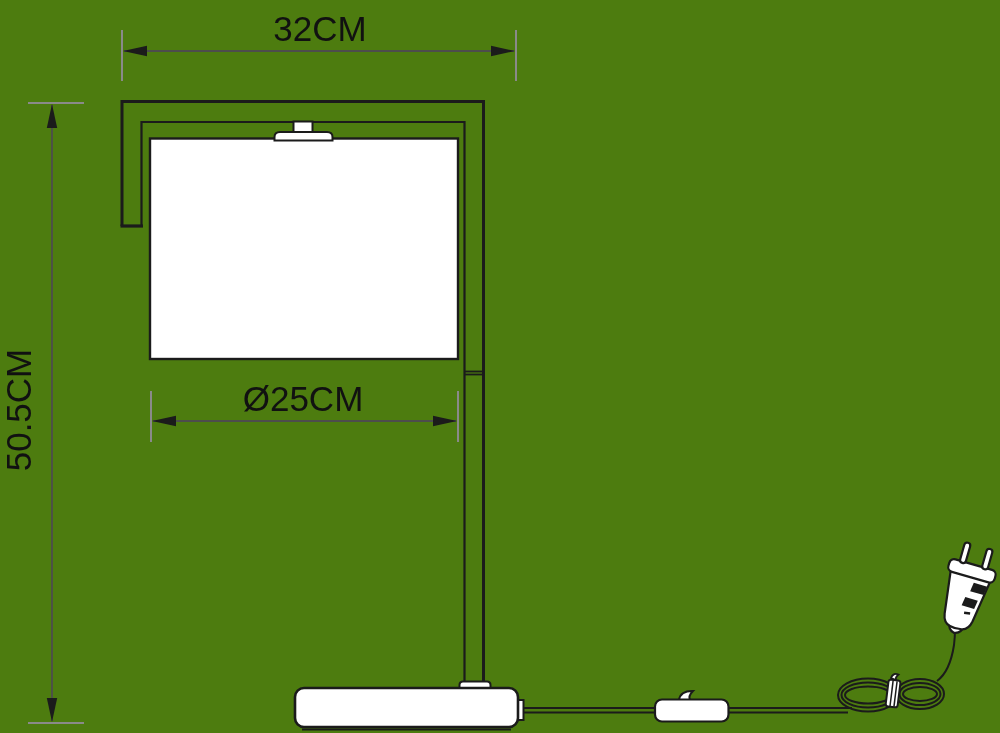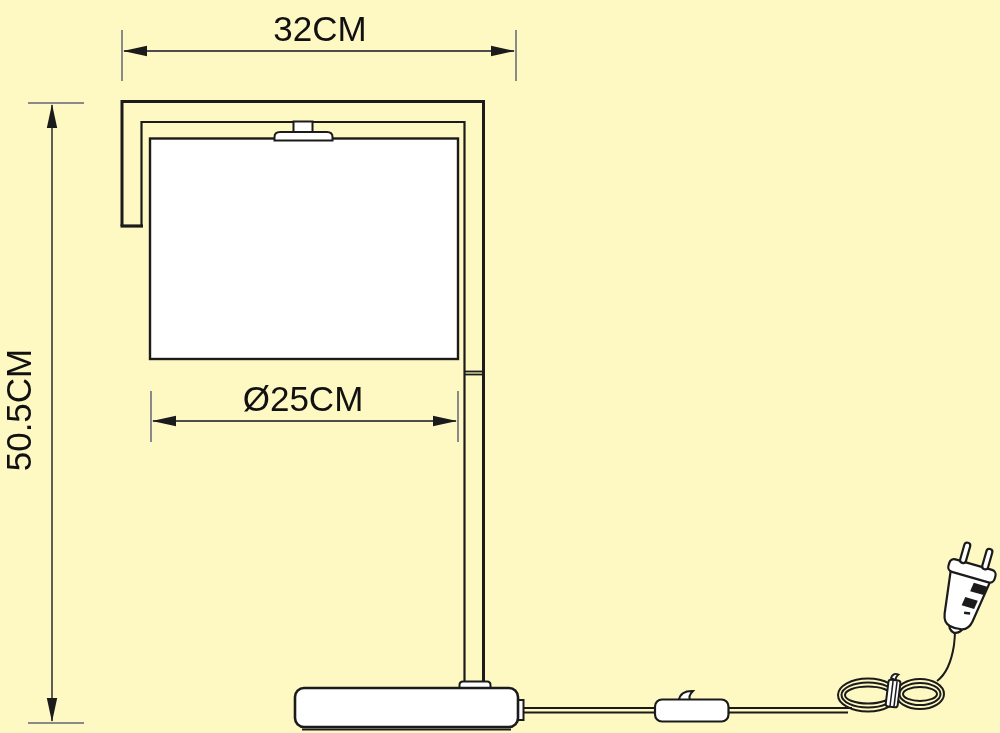--- a/index.html
+++ b/index.html
@@ -5,21 +5,21 @@
   html, body {
     margin: 0;
     padding: 0;
     background: #ffffff;
     font-family: "Liberation Sans", sans-serif;
   }
   .canvas {
     position: relative;
     width: 1000px;
     height: 733px;
-    background: #fef9c3;
+    background: #4d7c0f;
     overflow: hidden;
   }
   .canvas svg {
     position: absolute;
     left: 0;
     top: 0;
     display: block;
   }
   text.dim-label {
     font-family: "Liberation Sans", sans-serif;

